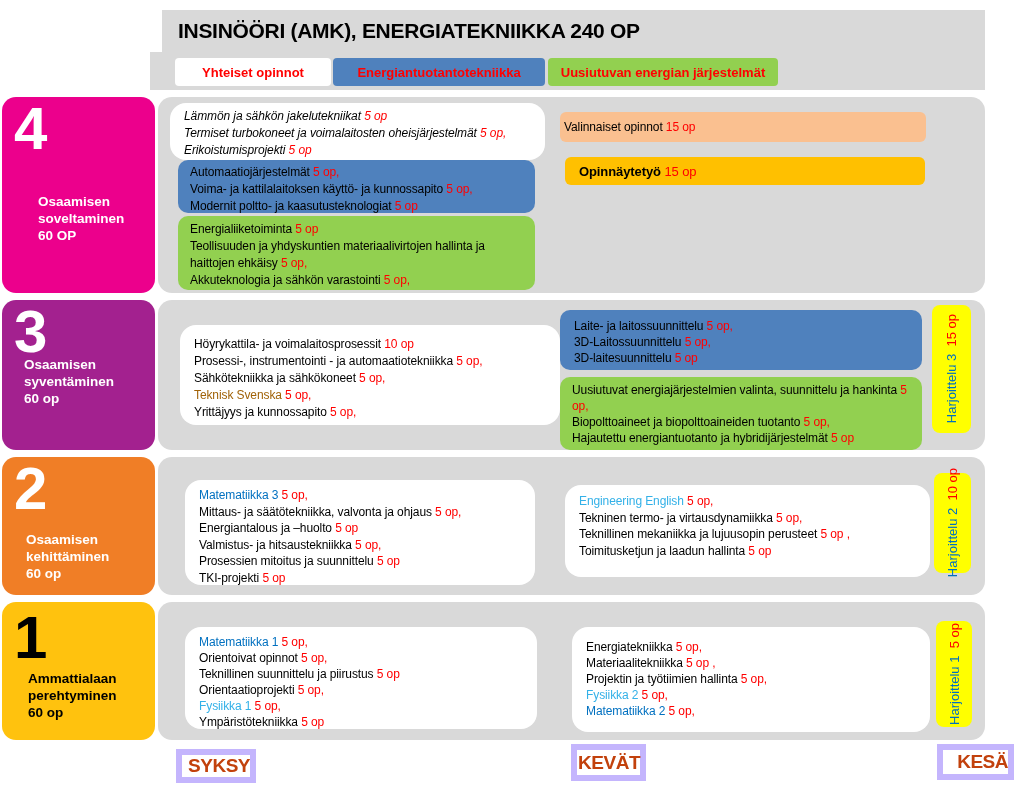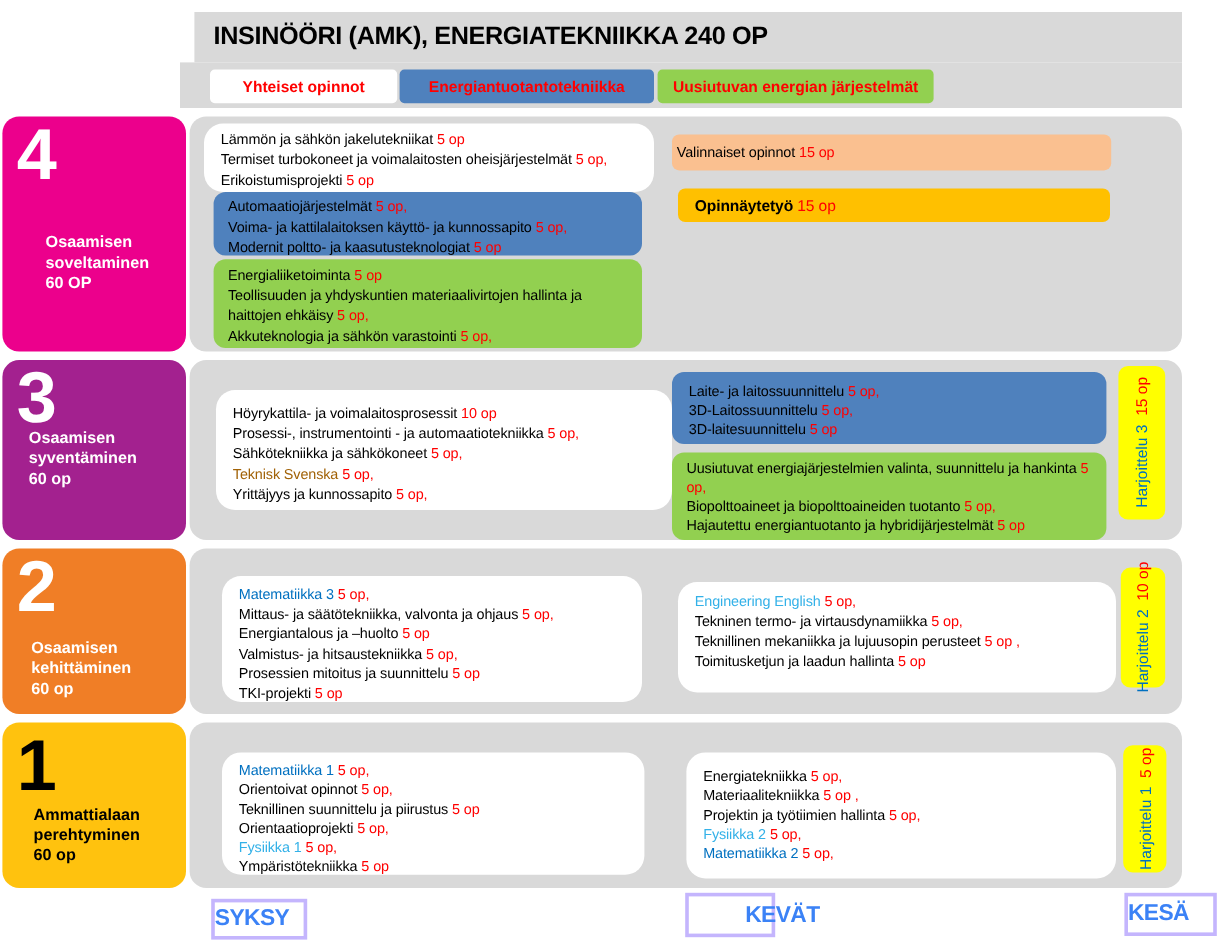--- a/index.html
+++ b/index.html
@@ -15,22 +15,22 @@
   .yearblock{border-radius:14px;color:#fff;}
   .yearnum{position:absolute;left:12px;top:2px;font-size:60px;font-weight:bold;line-height:1;}
   .yearlabel{position:absolute;font-size:13.5px;font-weight:bold;line-height:17px;white-space:pre-line;}
   .cbox{border-radius:10px;font-size:12px;line-height:17px;color:#000;letter-spacing:-0.1px;}
   .cbox.white{background:#fff;border-radius:16px;}
   .course-line .op{color:#FF0000;}
   .vtag{background:#FFFF00;border-radius:8px;display:flex;align-items:center;justify-content:center;}
   .vtag .vtxt{writing-mode:vertical-rl;transform:rotate(180deg);font-size:13px;white-space:nowrap;}
   .vtag .vlabel{color:#0070C0;}
   .vtag .vop{color:#FF0000;}
-  .season{background:#fff;border:3px solid #c4b5fd;display:flex;align-items:center;justify-content:flex-start;
-          font-size:19px;font-weight:bold;color:#3b82f6;letter-spacing:-0.5px;}
+  .season{background:#fff;border:6px solid #c4b5fd;display:flex;align-items:center;justify-content:flex-end;
+          font-size:19px;font-weight:bold;color:#c2410c;letter-spacing:-0.5px;}
 </style>
 </head>
 <body>
 
 <div class="stage">
 
   <div class="abs titleband" style="left:162px;top:10px;width:823px;height:42px;">
     <div class="title">INSINÖÖRI (AMK), ENERGIATEKNIIKKA 240 OP</div>
   </div>
 
@@ -69,21 +69,21 @@
 kehittäminen
 60 op</div>
   </div>
   <div class="abs yearblock" style="left: 2px; top: 602px; width: 153px; height: 138px; color: rgb(0, 0, 0); background-color: rgb(255, 194, 14);">
     <div class="yearnum" style="top:6px;">1</div>
     <div class="yearlabel" style="left:26px;top:68px;">Ammattialaan
 perehtyminen
 60 op</div>
   </div>
 
-  <div class="abs cbox white" style="left:170px;top:103px;width:375px;height:57px;padding:5px 4px 0 14px;">
+  <div class="abs cbox white" style="left:170px;top:103px;width:375px;height:57px;padding:5px 4px 0 14px;font-style:italic;">
       <div class="course-line"><span>Lämmön ja sähkön jakelutekniikat</span><span class="op"> 5 op</span></div>
       <div class="course-line"><span>Termiset turbokoneet ja voimalaitosten oheisjärjestelmät</span><span class="op"> 5 op,</span></div>
       <div class="course-line"><span>Erikoistumisprojekti</span><span class="op"> 5 op</span></div>
     </div>
   <div class="abs cbox" style="left: 178px; top: 160px; width: 357px; height: 53px; padding: 4px 6px 12px 12px; background-color: rgb(79, 129, 189);">
       <div class="course-line"><span>Automaatiojärjestelmät</span><span class="op"> 5 op,</span></div>
       <div class="course-line"><span>Voima- ja kattilalaitoksen käyttö- ja kunnossapito</span><span class="op"> 5 op,</span></div>
       <div class="course-line"><span>Modernit poltto- ja kaasutusteknologiat</span><span class="op"> 5 op</span></div>
     </div>
   <div class="abs cbox" style="left: 178px; top: 216px; width: 357px; height: 74px; padding: 5px 10px 0px 12px; background-color: rgb(146, 208, 80);">

